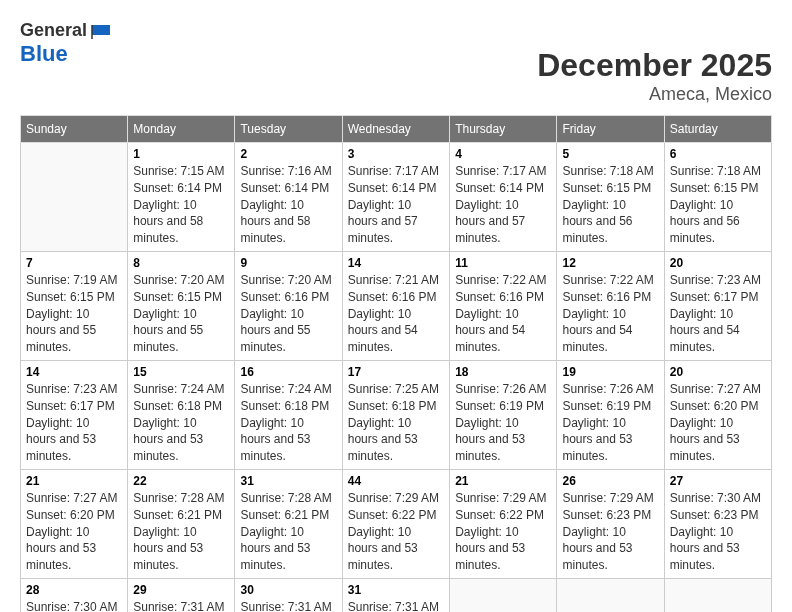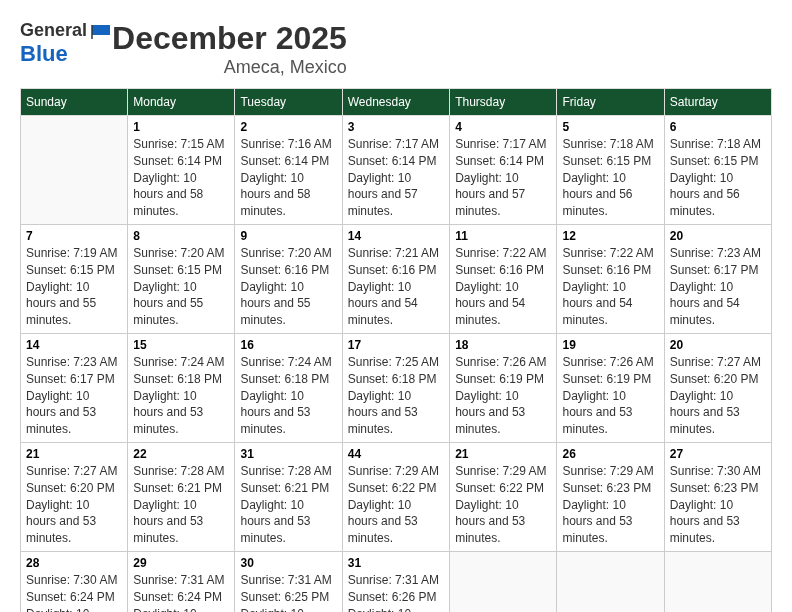--- a/index.html
+++ b/index.html
@@ -5,51 +5,53 @@
     * { box-sizing: border-box; margin: 0; padding: 0; }
     body {
       font-family: Arial, sans-serif;
       background: #fff;
       width: 792px;
       min-height: 612px;
       padding: 20px;
     }
     .header {
       display: flex;
+      justify-content: space-between;
       align-items: flex-start;
       margin-bottom: 10px;
     }
     .logo {
       display: flex;
       flex-direction: column;
       align-items: flex-start;
     }
     .logo-line {
       display: flex;
       align-items: center;
     }
     .title-block {
       text-align: right;
     }
     .month-year {
       font-size: 32px;
       font-weight: bold;
       color: #333;
+      margin-top: 27px;
     }
     .location {
       font-size: 18px;
       color: #555;
     }
     .calendar {
       width: 100%;
       border-collapse: collapse;
       font-size: 11px;
     }
     .calendar th {
-      background: #14532d;
+      background: #737373;
       color: #fff;
       text-align: left;
       padding: 6px 5px;
       font-size: 12px;
       font-weight: normal;
       border: 1px solid #ddd;
     }
     .calendar td {
       border: 1px solid #ccc;
       vertical-align: top;

